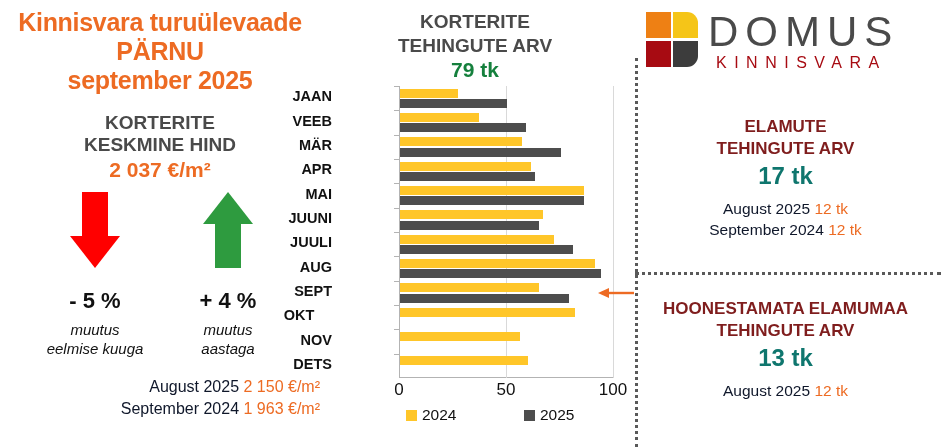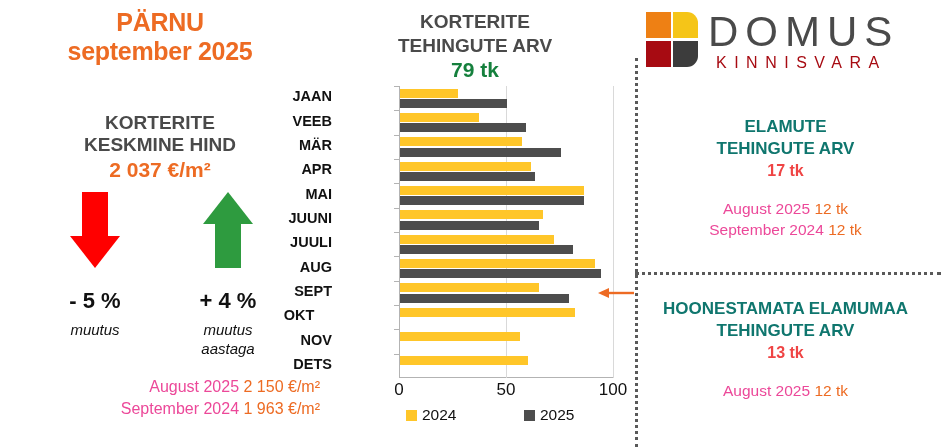--- a/index.html
+++ b/index.html
@@ -132,21 +132,21 @@
     left: 0;
     top: 376px;
     width: 320px;
     text-align: right;
     font-size: 16px;
     line-height: 22px;
   }
   .hist-rows .row {
     white-space: nowrap;
   }
-  .hist-label { color: #ec4899; }
+  .hist-label { color: #0f172a; }
   .hist-value { color: #ED6B23; }
 
   
   #chart-panel {
     position: absolute;
     left: 320px;
     top: 0;
     width: 310px;
     height: 447px;
   }
@@ -338,31 +338,31 @@
     font-size: 16px;
     color: #A70B12;
     letter-spacing: 7.5px;
     line-height: 19px;
   }
 
   .rp-section-title {
     position: absolute;
     width: 311px;
     text-align: center;
+    color: #7f1d1d;
+    font-size: 17px;
+    font-weight: bold;
+    line-height: 22px;
+  }
+  .rp-section-count {
+    position: absolute;
+    width: 311px;
+    text-align: center;
     color: #0f766e;
-    font-size: 17px;
-    font-weight: bold;
-    line-height: 22px;
-  }
-  .rp-section-count {
-    position: absolute;
-    width: 311px;
-    text-align: center;
-    color: #ef4444;
-    font-size: 16px;
+    font-size: 24px;
     font-weight: bold;
   }
   .rp-hist {
     position: absolute;
     width: 311px;
     text-align: center;
     font-size: 15.5px;
     line-height: 21px;
   }
   .rp-hist .row { white-space: nowrap; }
@@ -376,20 +376,21 @@
   #hoonestamata-hist  { top: 380px; }
 </style>
 </head>
 <body>
 
 <div id="infographic">
 
   <div id="left-panel">
 
     <div class="main-title">
+      <div>Kinnisvara turuülevaade</div>
       <div>PÄRNU</div>
       <div>september 2025</div>
     </div>
 
     <div class="avg-price-label">
       <div>KORTERITE</div>
       <div>KESKMINE HIND</div>
     </div>
 
     <div class="avg-price-value">2 037 €/m²</div>
@@ -406,20 +407,21 @@
         <div class="head"></div>
         <div class="stem"></div>
       </div>
     </div>
 
     <div class="pct" id="pct-month">- 5 %</div>
     <div class="pct" id="pct-year">+ 4 %</div>
 
     <div class="change-caption" id="caption-month">
       <div>muutus</div>
+      <div>eelmise kuuga</div>
     </div>
 
     <div class="change-caption" id="caption-year">
       <div>muutus</div>
       <div>aastaga</div>
     </div>
 
     <div class="hist-rows">
       <div class="row">
         <span class="hist-label">August 2025</span>

